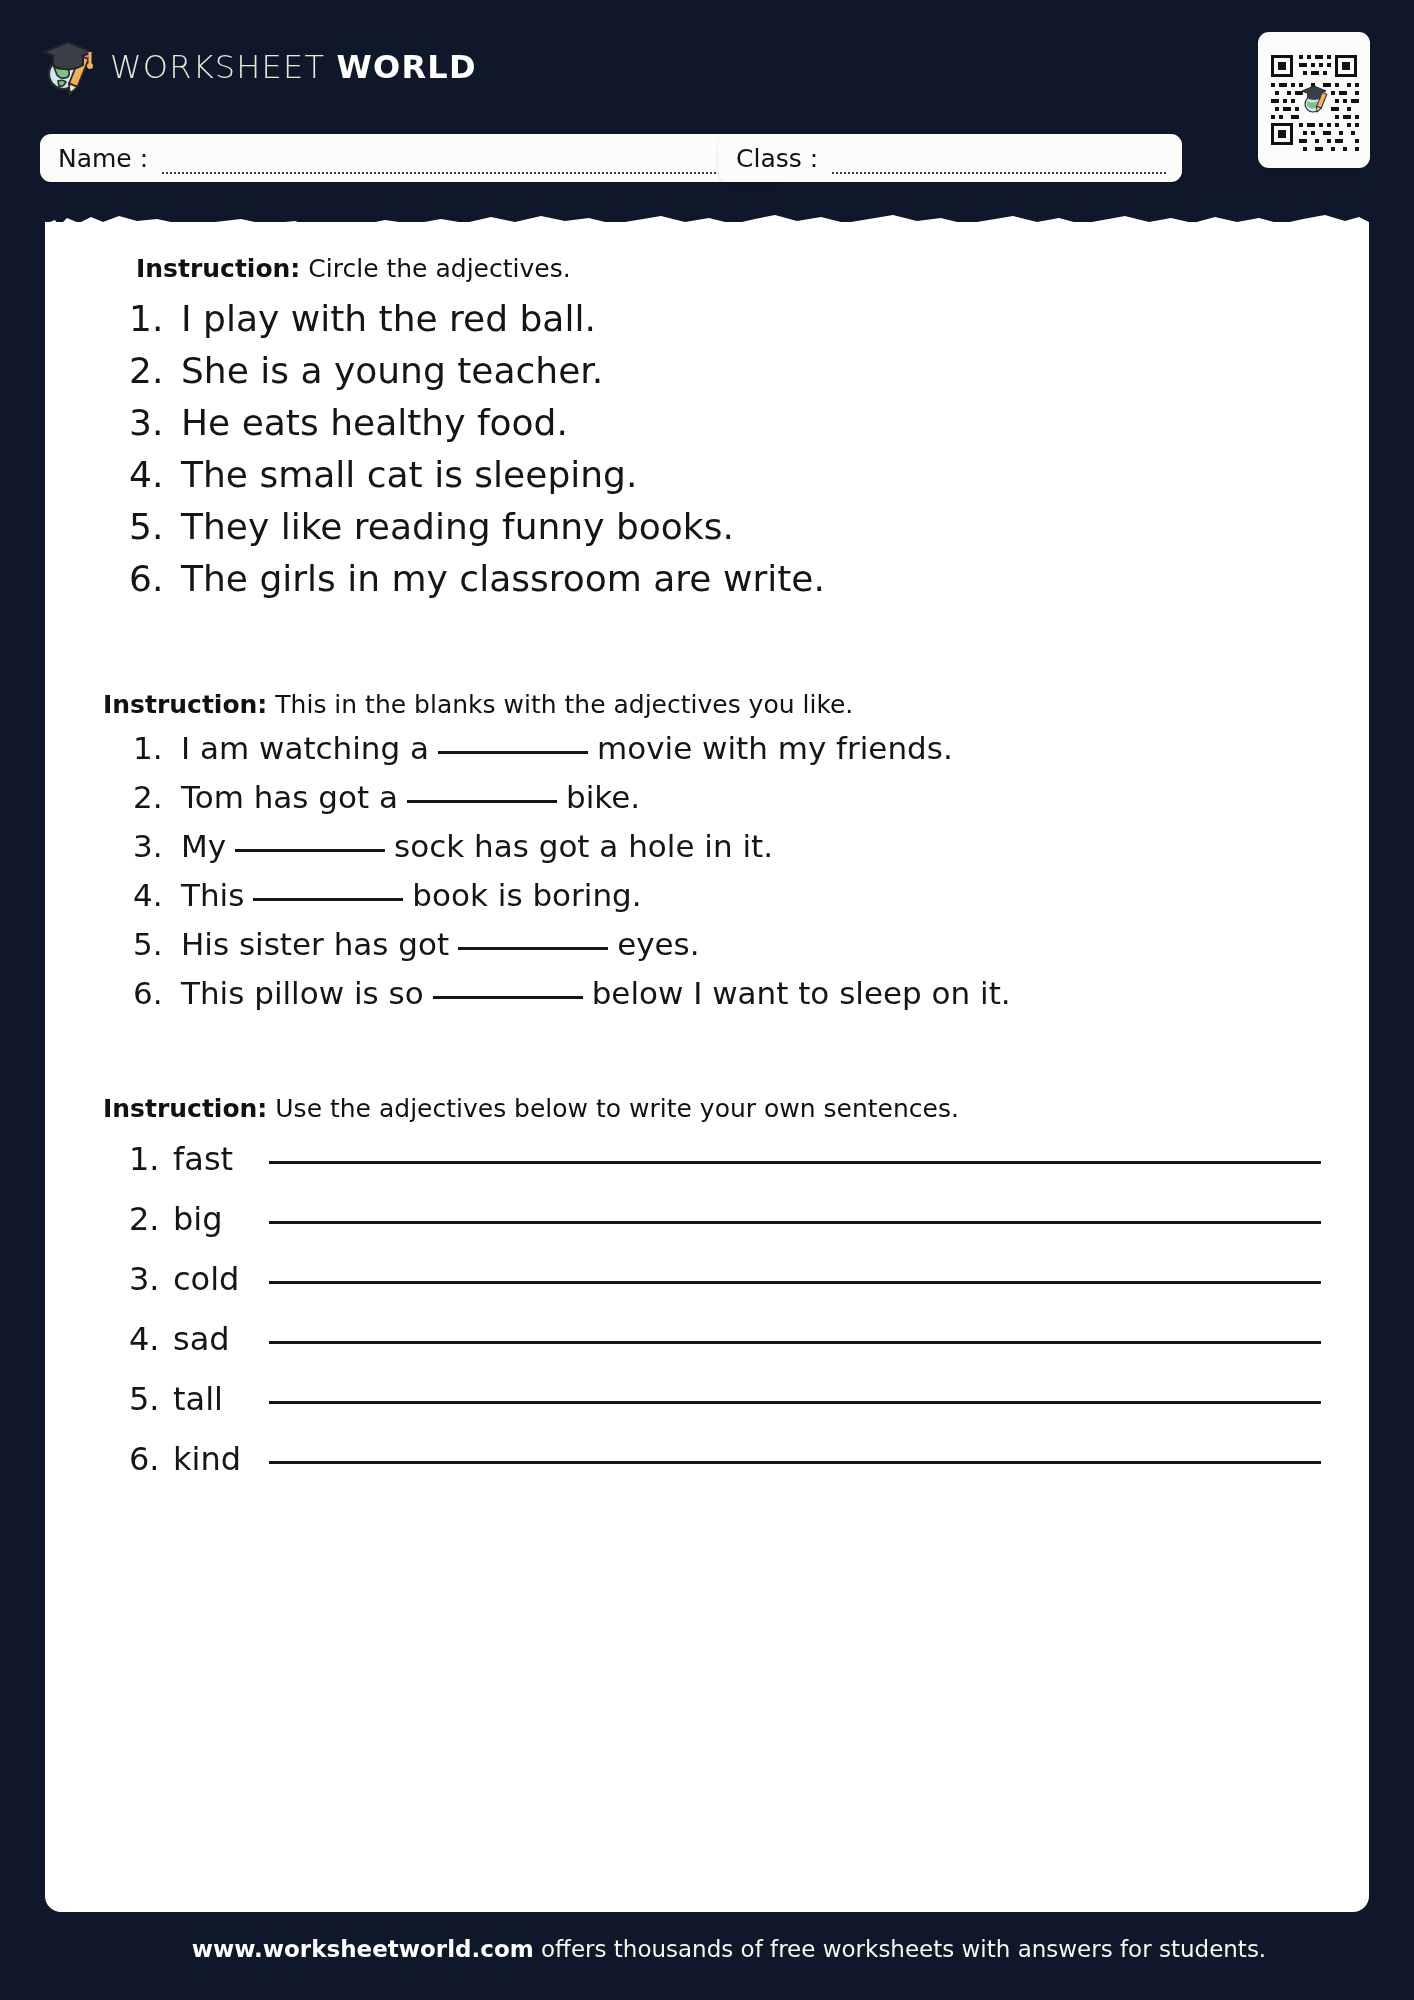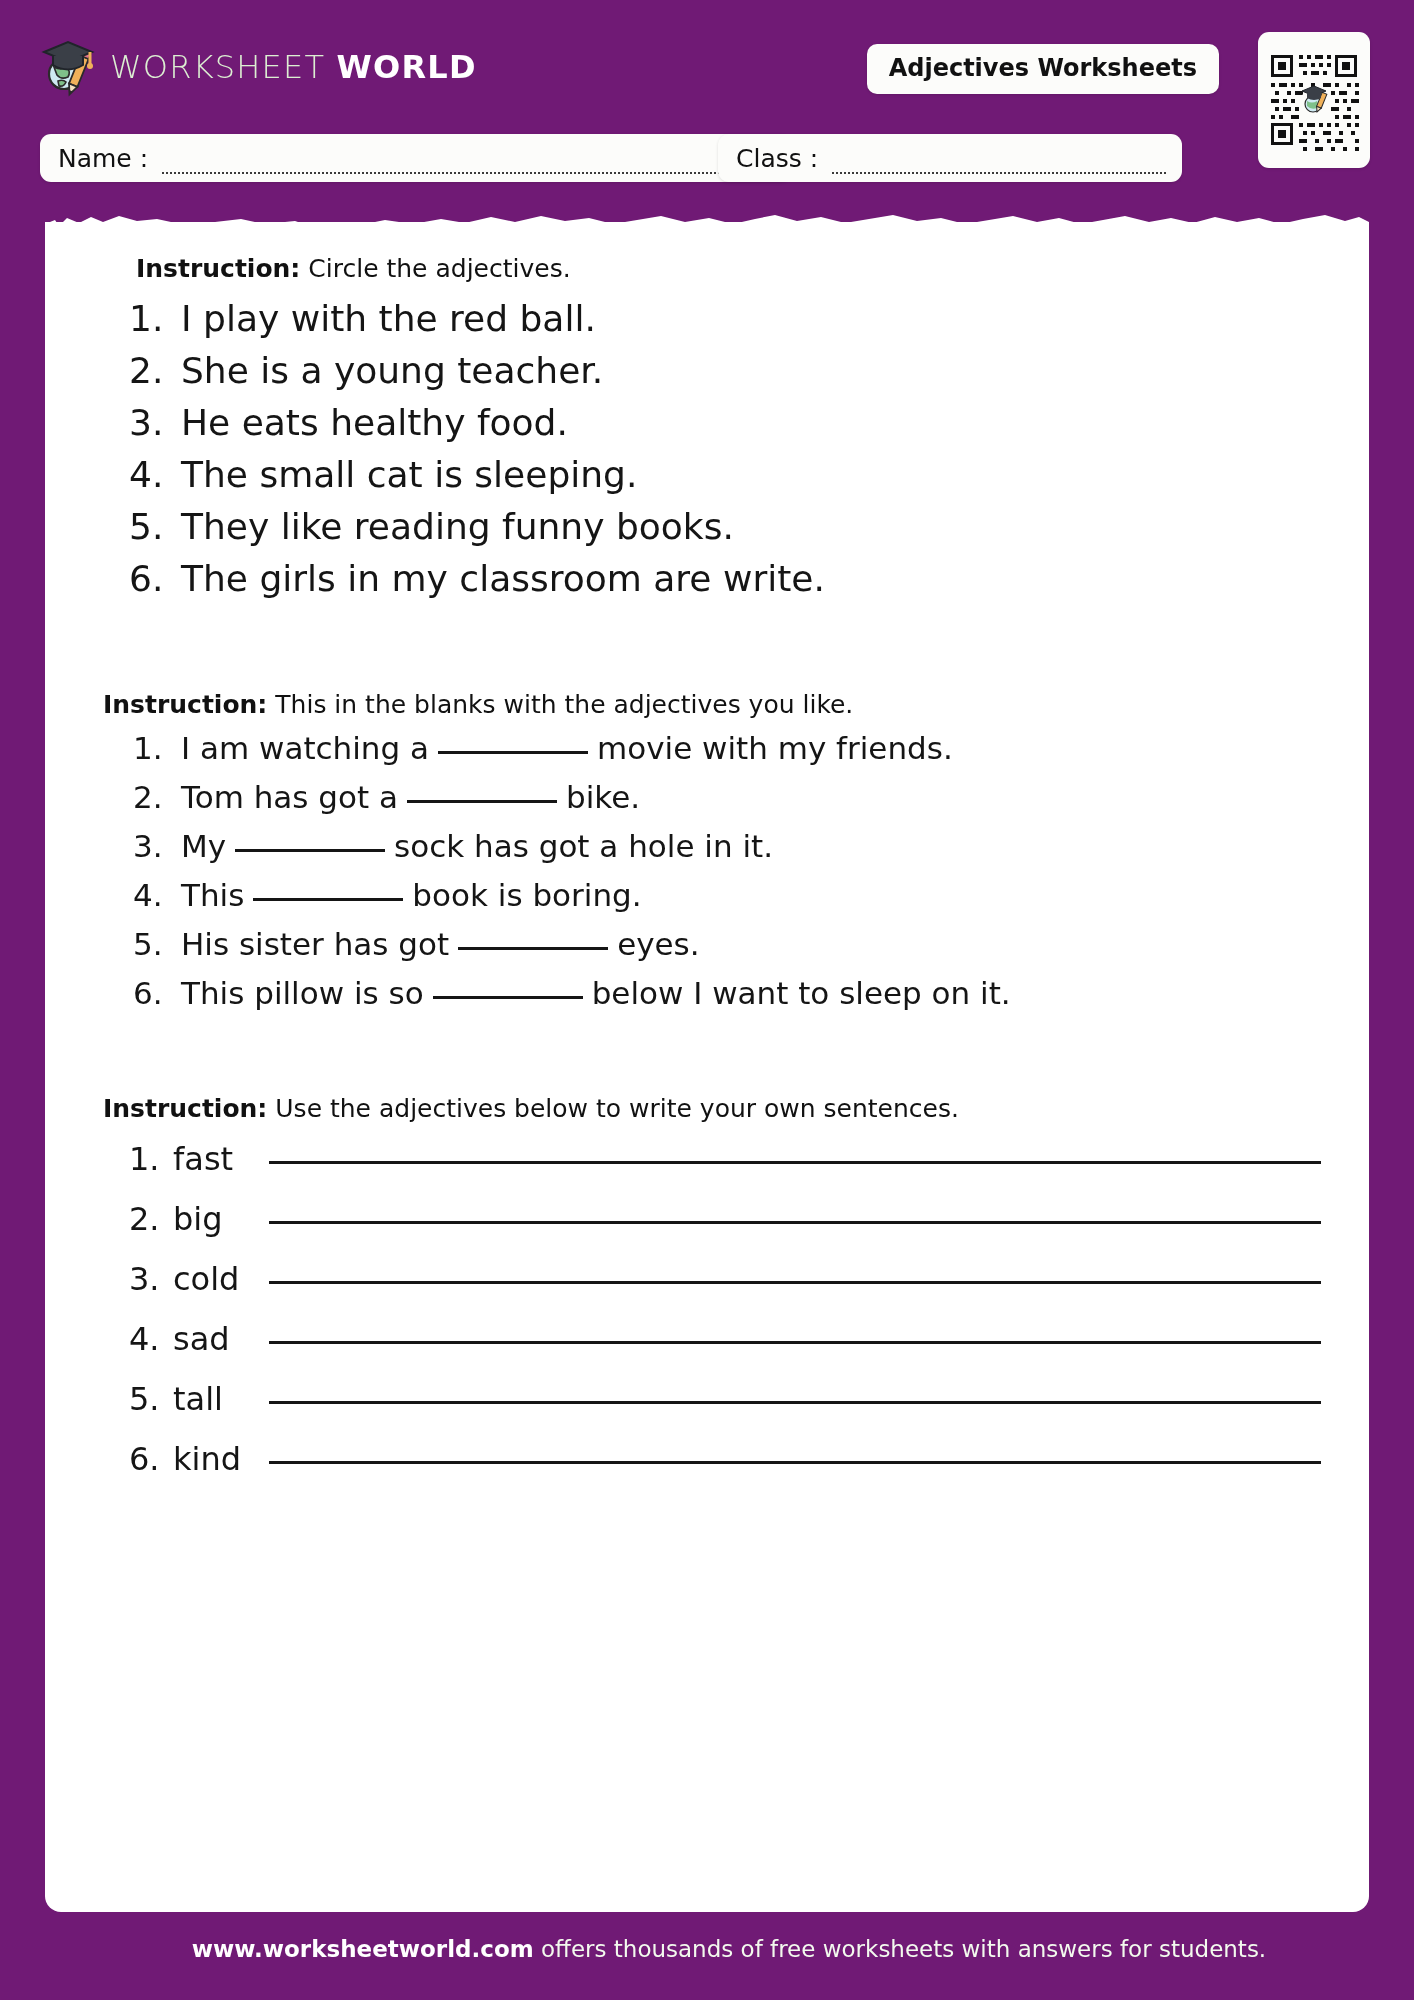--- a/index.html
+++ b/index.html
@@ -7,21 +7,21 @@
   html, body {
     width:1414px; height:2000px;
     background:#8cb57f;
     font-family:"Liberation Sans", sans-serif;
     overflow:hidden;
   }
 
   .page {
     position:relative;
     width:1414px; height:2000px;
-    background:#701a75;
+    background:#0f172a;
   }
 
   
   .header {
     position:absolute;
     top:0; left:0; right:0; height:222px;
   }
 
   .brand {
     position:absolute;
@@ -221,23 +221,20 @@
         <path d="M13 20 v9 q15 9 30 0 v-9" fill="#3a3f47" stroke="#20242a" stroke-width="2"></path>
         <path d="M50 16 v13" stroke="#f0b15a" stroke-width="3" fill="none"></path>
         <circle cx="50" cy="30" r="3" fill="#f0b15a"></circle>
       </svg>
       <div class="brand-text">
         <span class="b-light">WORKSHEET</span>
         <span class="b-bold">WORLD</span>
       </div>
     </div>
 
-    <div class="title-badge">
-      <span>Adjectives Worksheets</span>
-    </div>
 
     <div class="qr-wrap">
       <svg width="94" height="118" viewBox="0 0 94 118">
         <rect x="0" y="0" width="94" height="118" fill="#fcfcfa"></rect>
         <g fill="#111">
 
           <rect x="4" y="14" width="22" height="22"></rect>
           <rect x="7" y="17" width="16" height="16" fill="#fcfcfa"></rect>
           <rect x="11" y="21" width="8" height="8"></rect>
 

